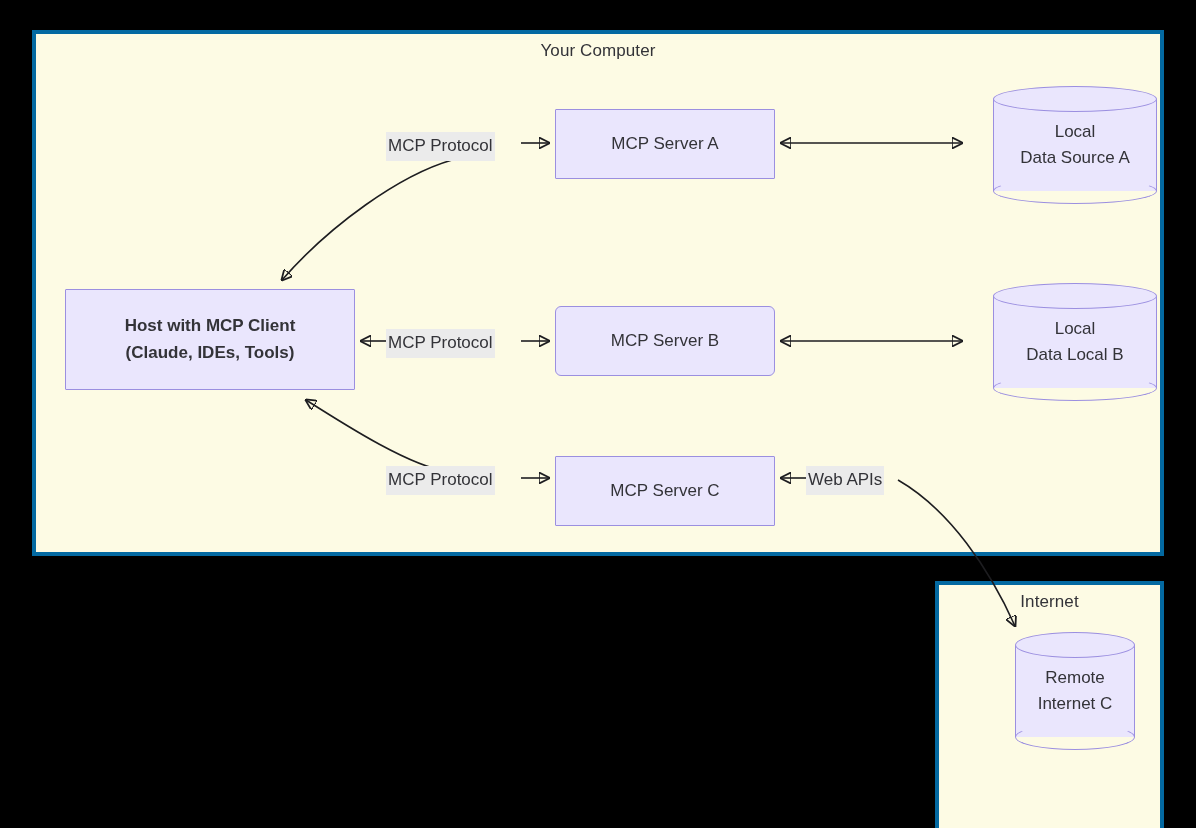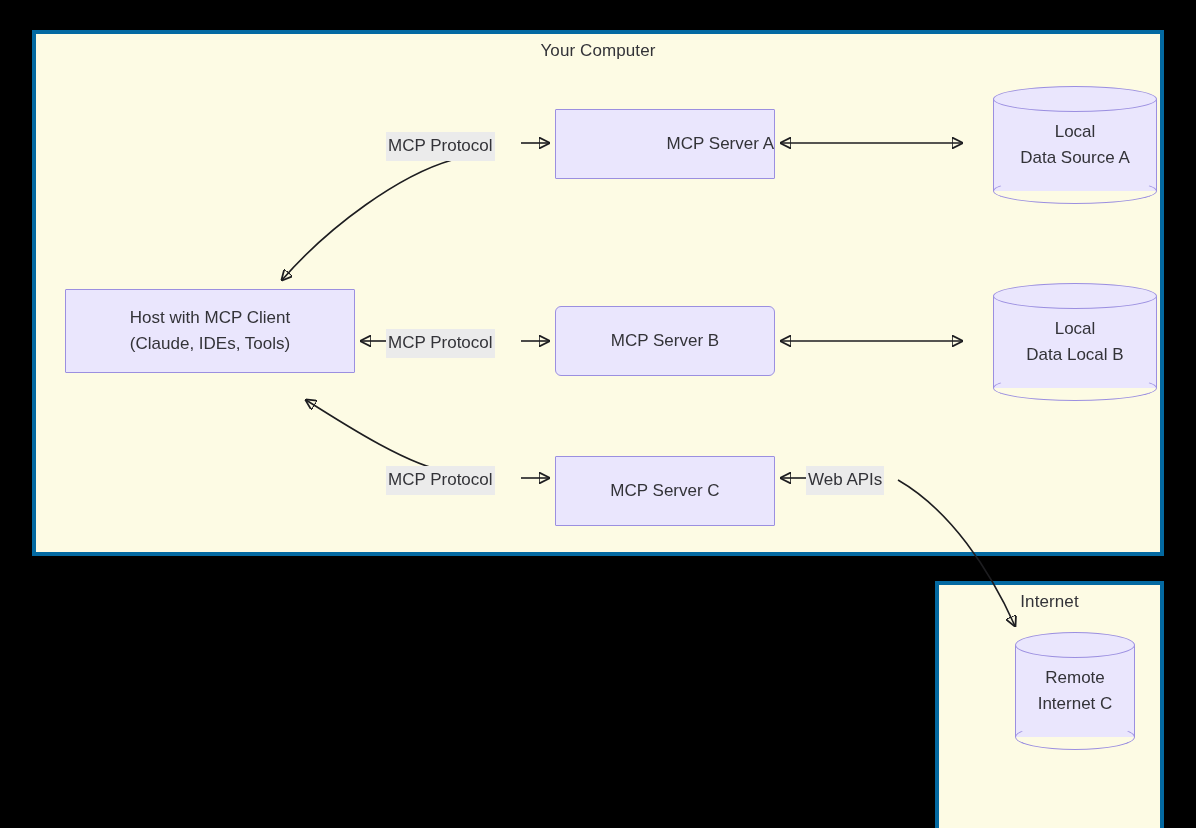--- a/index.html
+++ b/index.html
@@ -42,22 +42,22 @@
     border-radius: 1px;
     display: flex;
     flex-direction: column;
     align-items: center;
     justify-content: center;
     color: #333338;
     font-size: 17px;
     line-height: 1.55;
     text-align: center;
   }
-  #host-box      { left: 65px;  top: 289px; width: 290px; height: 84px; }
-  #server-a-box  { left: 555px; top: 109px; width: 220px; height: 70px; align-items: flex-end; }
+  #host-box      { left: 65px;  top: 289px; width: 290px; height: 101px; font-weight: bold; }
+  #server-a-box  { left: 555px; top: 109px; width: 220px; height: 70px; }
   #server-b-box  { left: 555px; top: 306px; width: 220px; height: 70px; border-radius: 6px; }
   #server-c-box  { left: 555px; top: 456px; width: 220px; height: 70px; }
 
   
   .cylinder {
     position: absolute;
     margin-left: 25px;
   }
   .cyl-body {
     position: absolute;

